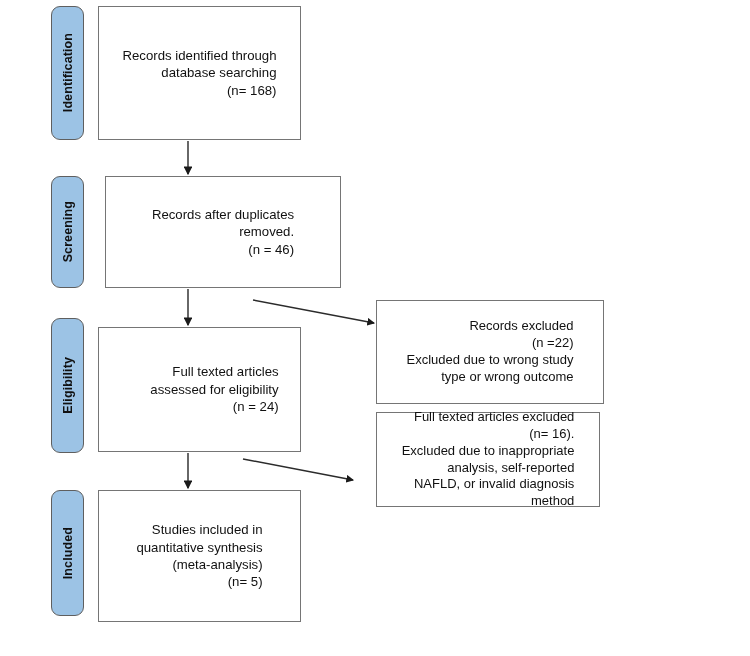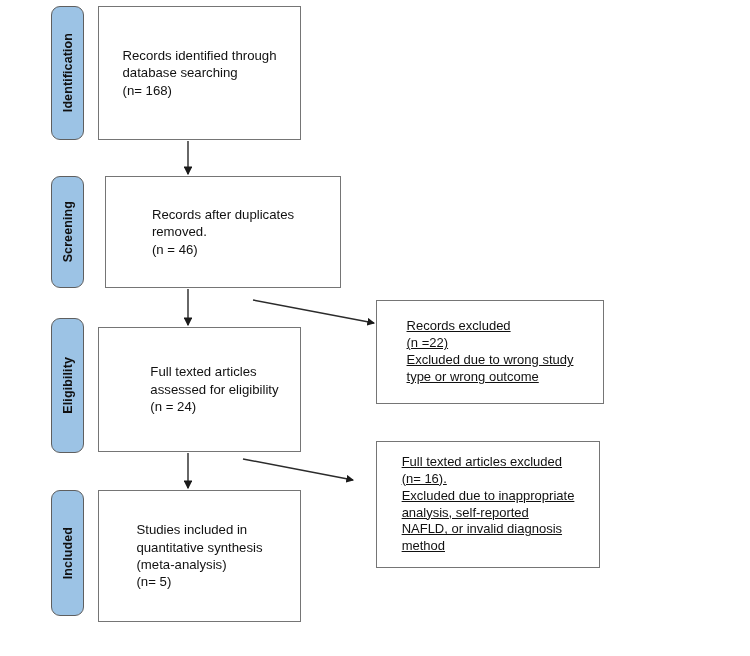--- a/index.html
+++ b/index.html
@@ -42,33 +42,32 @@
   }
   
   .flow-box {
     position: absolute;
     background: #ffffff;
     border: 1.6px solid #757575;
     box-sizing: border-box;
     display: flex;
     align-items: center;
     justify-content: center;
-    text-align: left;
+    text-align: right;
   }
   .flow-box .box-text {
     font-size: 13.2px;
     line-height: 1.32;
     color: #111111;
     padding: 0 8px;
     white-space: pre-line;
   }
   .excl-box .box-text {
     font-size: 13px;
     line-height: 1.30;
-    text-decoration: underline;
   }
   
   .arrow-svg {
     position: absolute;
     left: 0;
     top: 0;
     width: 750px;
     height: 656px;
     pointer-events: none;
   }
@@ -119,21 +118,21 @@
 (n= 5)</div>
   </div>
 
   <div class="flow-box excl-box" style="left:376px; top:300px; width:228px; height:104px;">
     <div class="box-text">Records excluded
 (n =22)
 Excluded due to wrong study
 type or wrong outcome</div>
   </div>
 
-  <div class="flow-box excl-box" style="left:376px; top:441px; width:224px; height:127px;">
+  <div class="flow-box excl-box" style="left:376px; top:412px; width:224px; height:95px;">
     <div class="box-text">Full texted articles excluded
 (n= 16).
 Excluded due to inappropriate
 analysis, self-reported
 NAFLD, or invalid diagnosis
 method</div>
   </div>
 
   <svg class="arrow-svg" viewBox="0 0 750 656">
     <defs>

